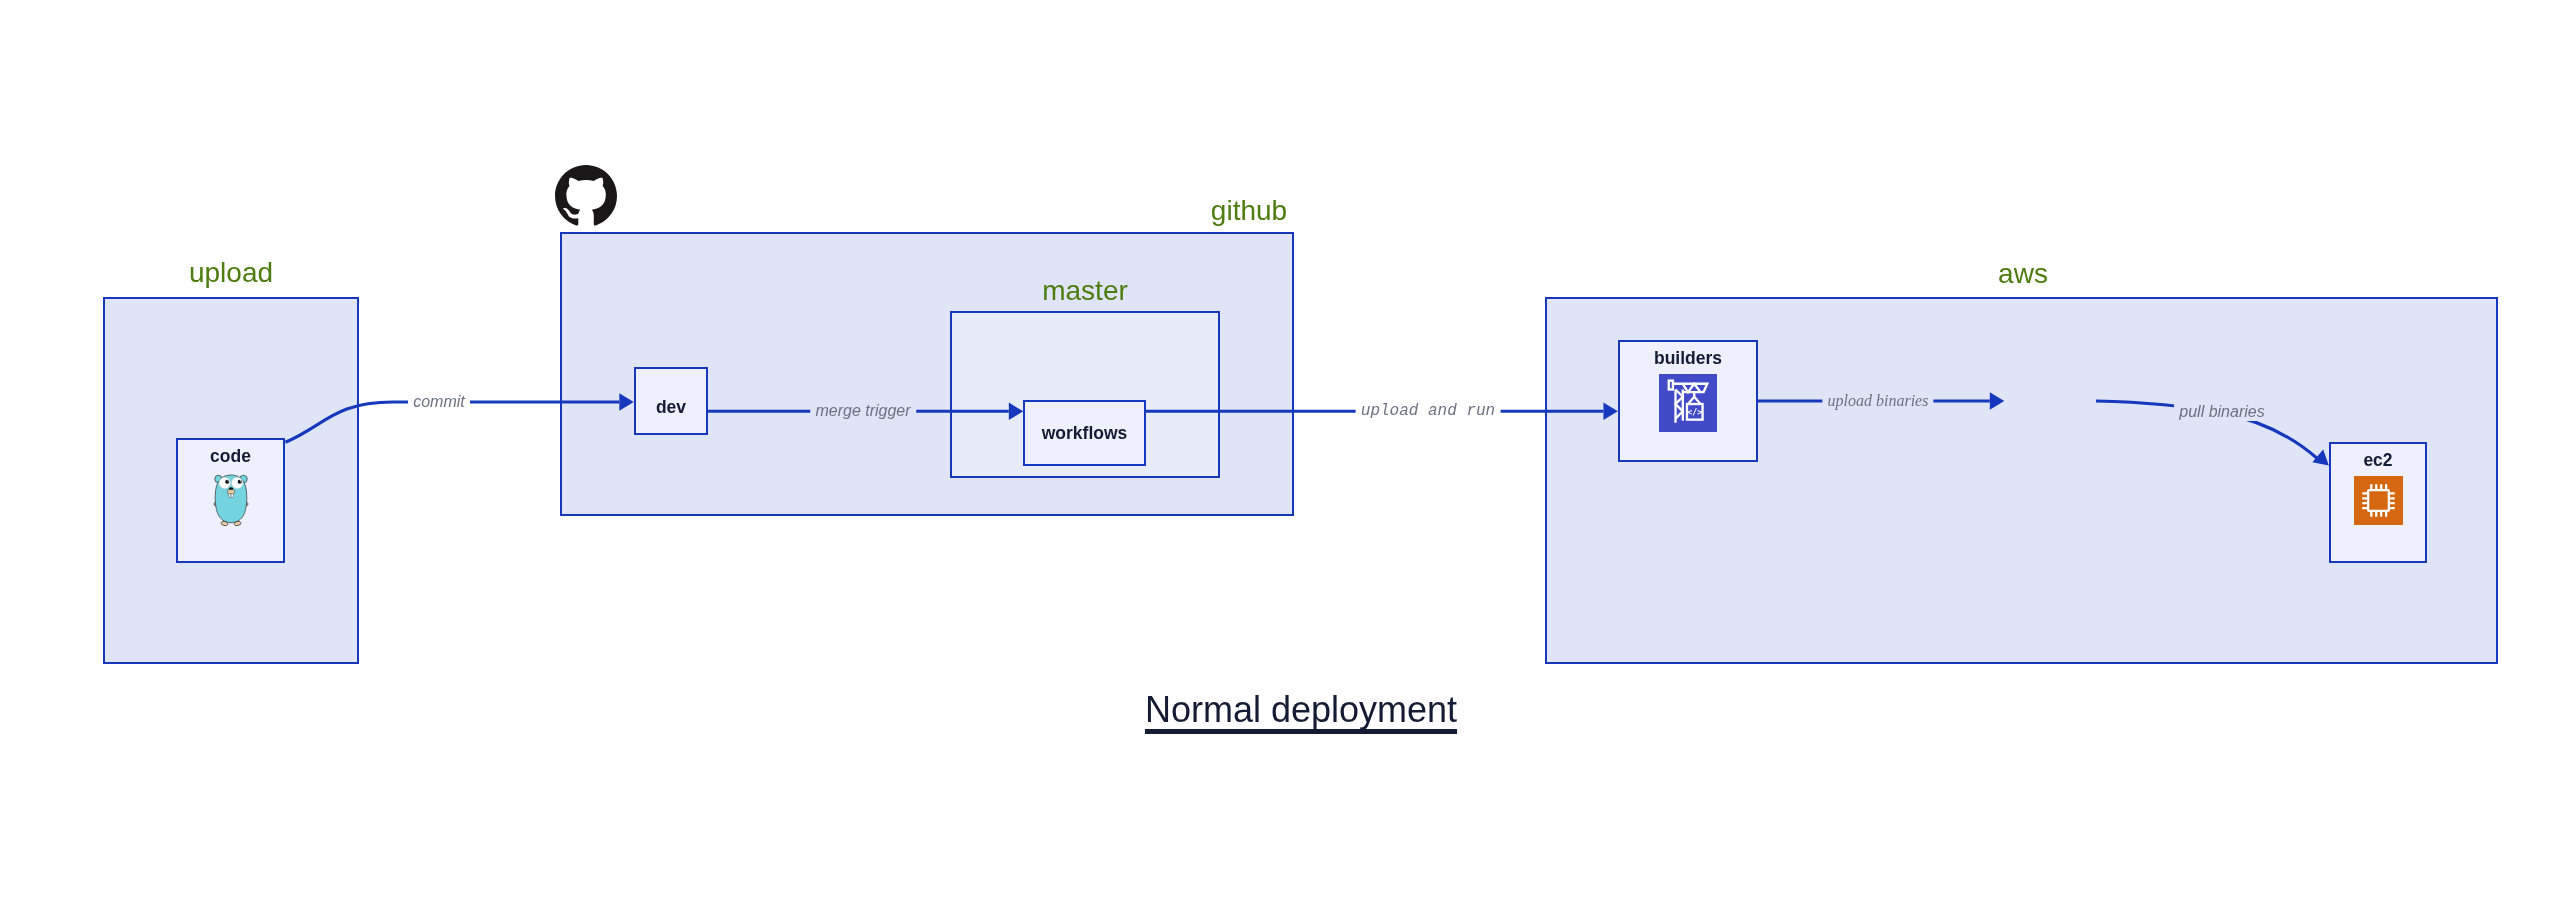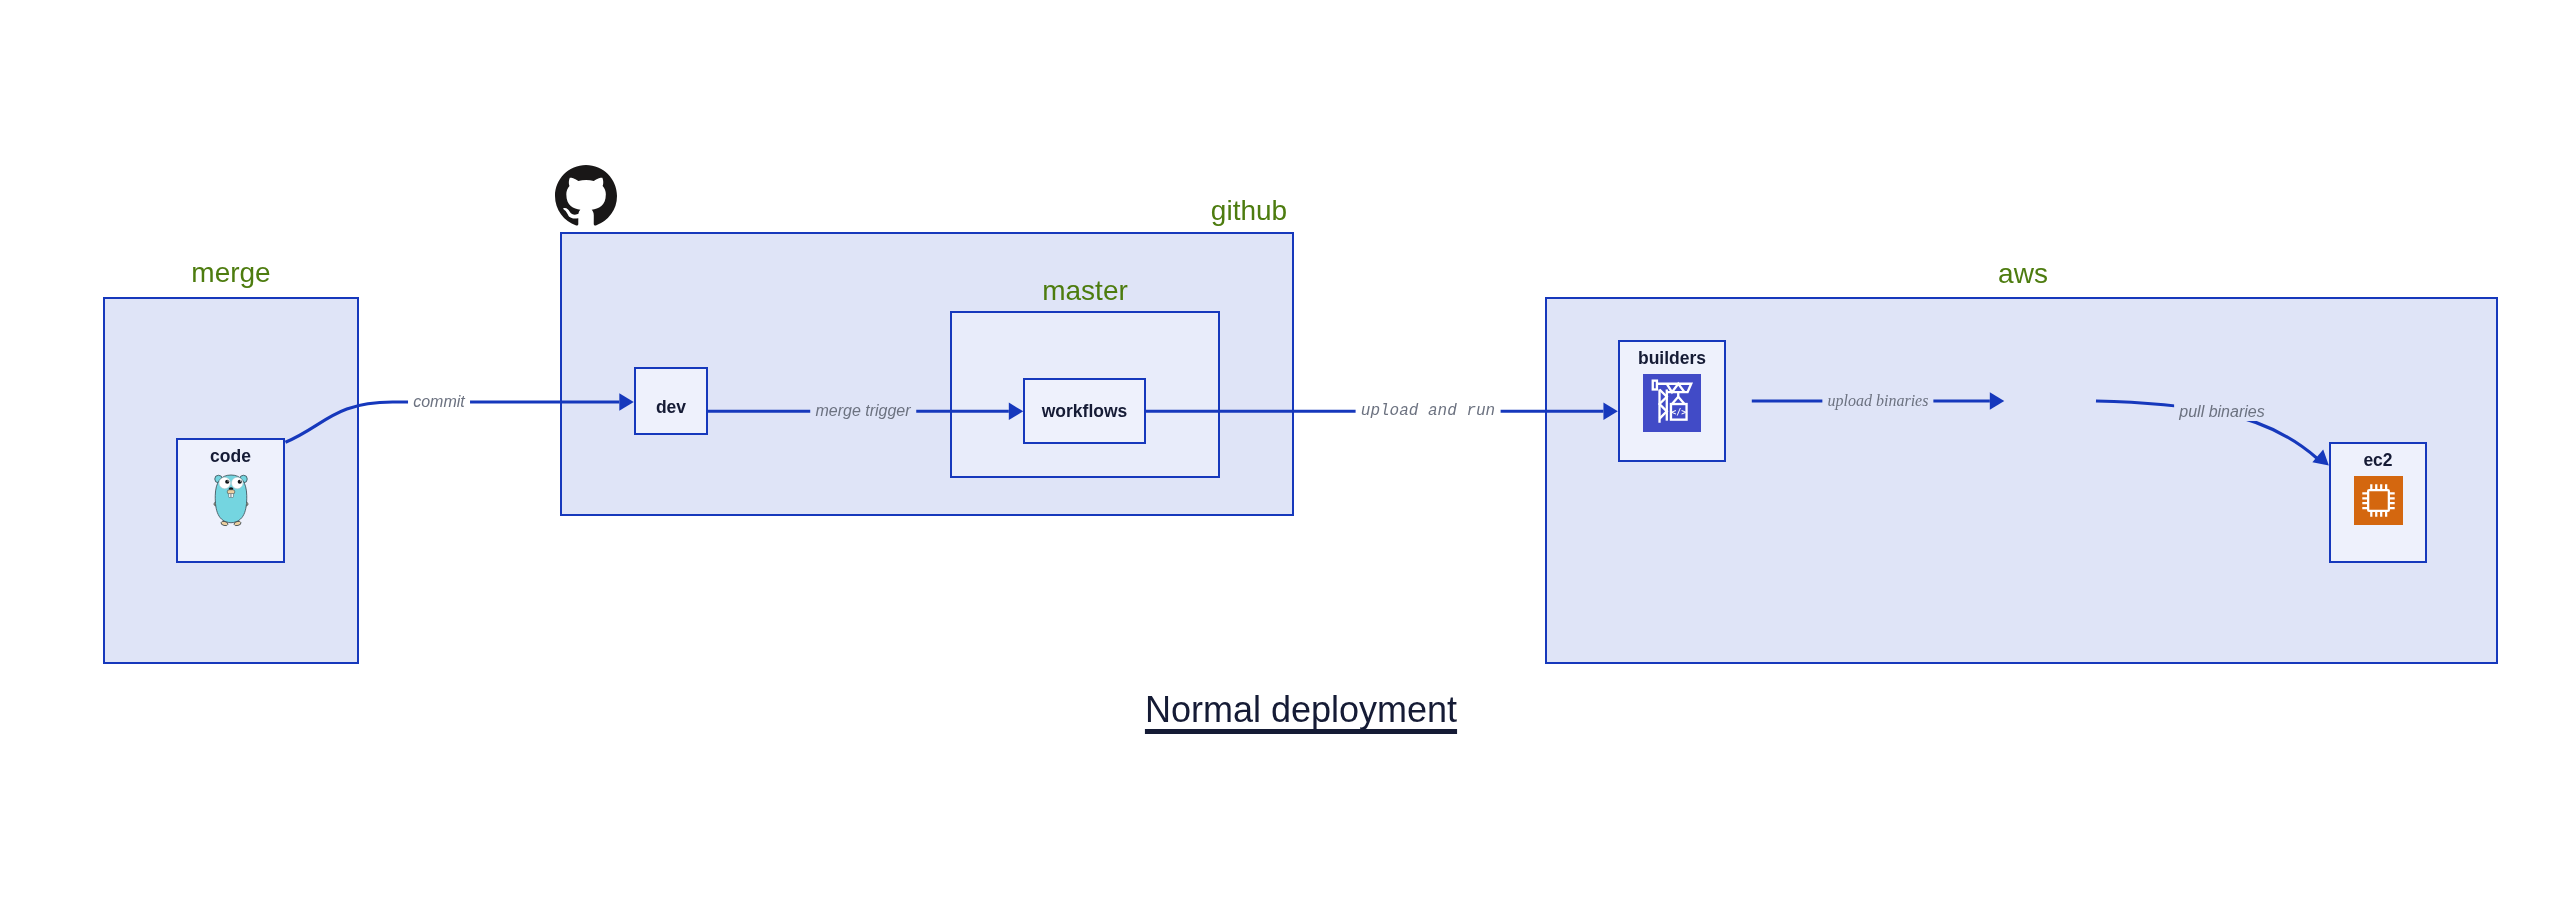--- a/index.html
+++ b/index.html
@@ -53,21 +53,21 @@
     position:absolute;left:1301px;top:689px;transform:translateX(-50%);
     font-size:36px;color:#151b35;white-space:nowrap;
     text-decoration:underline;text-decoration-thickness:4.6px;text-underline-offset:7.2px;
   }
 </style>
 </head>
 <body>
 
 <div class="diagram">
 
-  <div class="container-label" style="left:231px;top:273px;">merge</div>
+  <div class="container-label" style="left:231px;top:273px;">upload</div>
   <div class="container-box" style="left:103px;top:297px;width:256px;height:367px;"></div>
 
   <div class="container-label" style="left:1249px;top:211px;">github</div>
   <div class="container-box" style="left:560px;top:232px;width:734px;height:284px;"></div>
 
   <div class="container-label" style="left:1085px;top:291px;">master</div>
   <div class="inner-box" style="left:950px;top:311px;width:270px;height:167px;"></div>
 
   <div class="container-label" style="left:2023px;top:274px;">aws</div>
   <div class="container-box" style="left:1545px;top:297px;width:953px;height:367px;"></div>
@@ -124,25 +124,25 @@
         <rect x="35.4" y="42" width="4.5" height="8" rx="1.5" fill="#ffffff" stroke="#37474f" stroke-width="1"></rect>
         <rect x="40.2" y="42" width="4.5" height="8" rx="1.5" fill="#ffffff" stroke="#37474f" stroke-width="1"></rect>
       </svg>
     </div>
   </div>
 
   <div class="node" style="left:634px;top:367px;width:74px;height:68px;justify-content:center;">
     <div class="node-label" style="margin-top:12px;">dev</div>
   </div>
 
-  <div class="node" style="left:1023px;top:378px;width:123px;height:66px;justify-content:center;">
+  <div class="node" style="left:1023px;top:400px;width:123px;height:66px;justify-content:center;">
     <div class="node-label" style="margin-top:0;">workflows</div>
   </div>
 
-  <div class="node" style="left:1618px;top:340px;width:108px;height:122px;">
+  <div class="node" style="left:1618px;top:340px;width:140px;height:122px;">
     <div class="node-label">builders</div>
     <div class="icon-tile" style="width:58px;height:58px;background:#414bc7;">
       <svg viewBox="0 0 100 100" width="52" height="52" fill="none" stroke="#ffffff" stroke-width="4.5">
         <rect x="13" y="7" width="8" height="17"></rect>
         <path d="M26 24 V 88"></path>
         <path d="M40 24 V 84"></path>
         <path d="M26 24 L40 38 L26 52 L40 66 L26 80"></path>
         <path d="M21 13 H 87 L 80 29 H 40"></path>
         <path d="M40 13 L50 29 L62 13 L74 29"></path>
         <path d="M62 29 V 38"></path>

